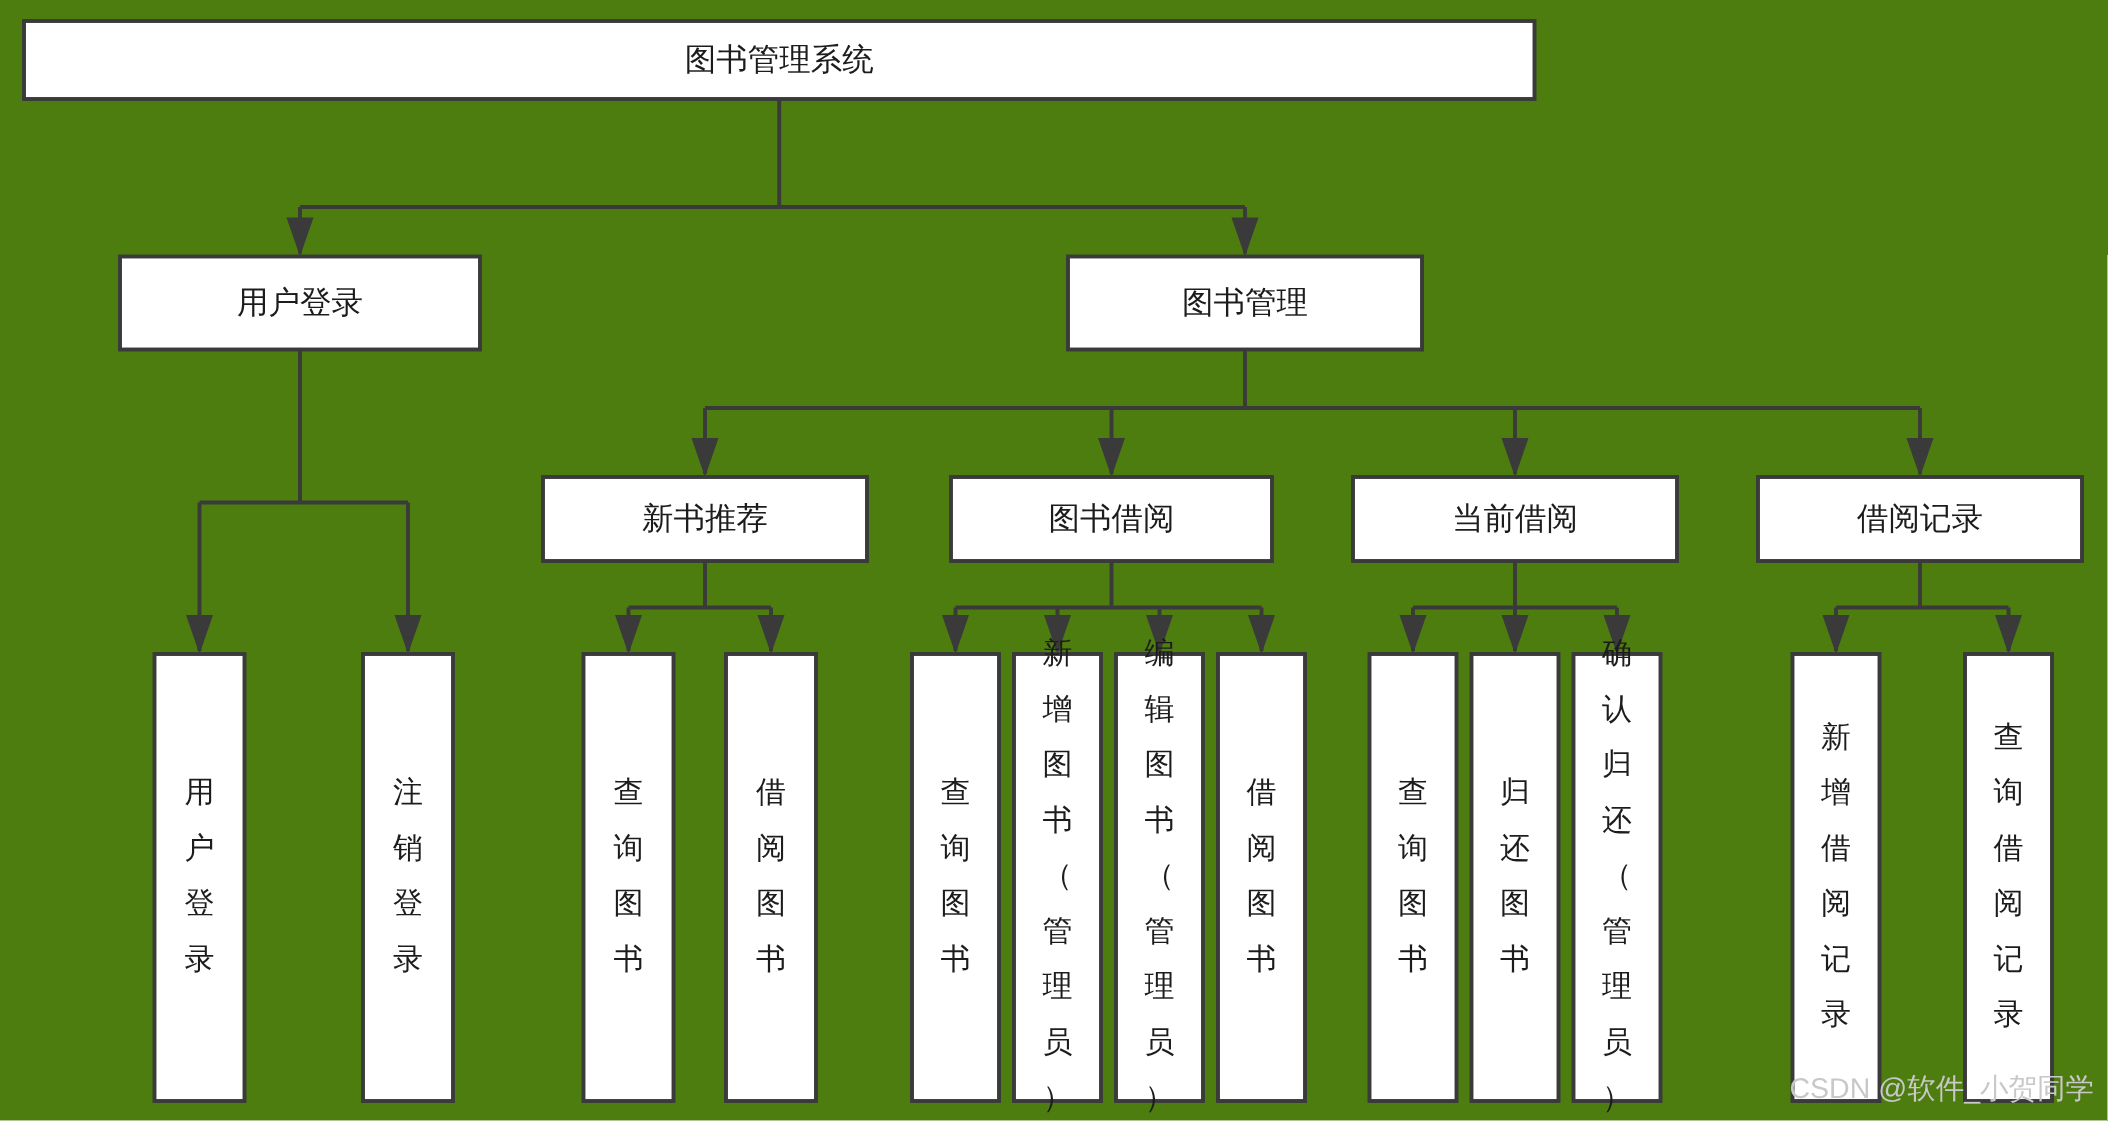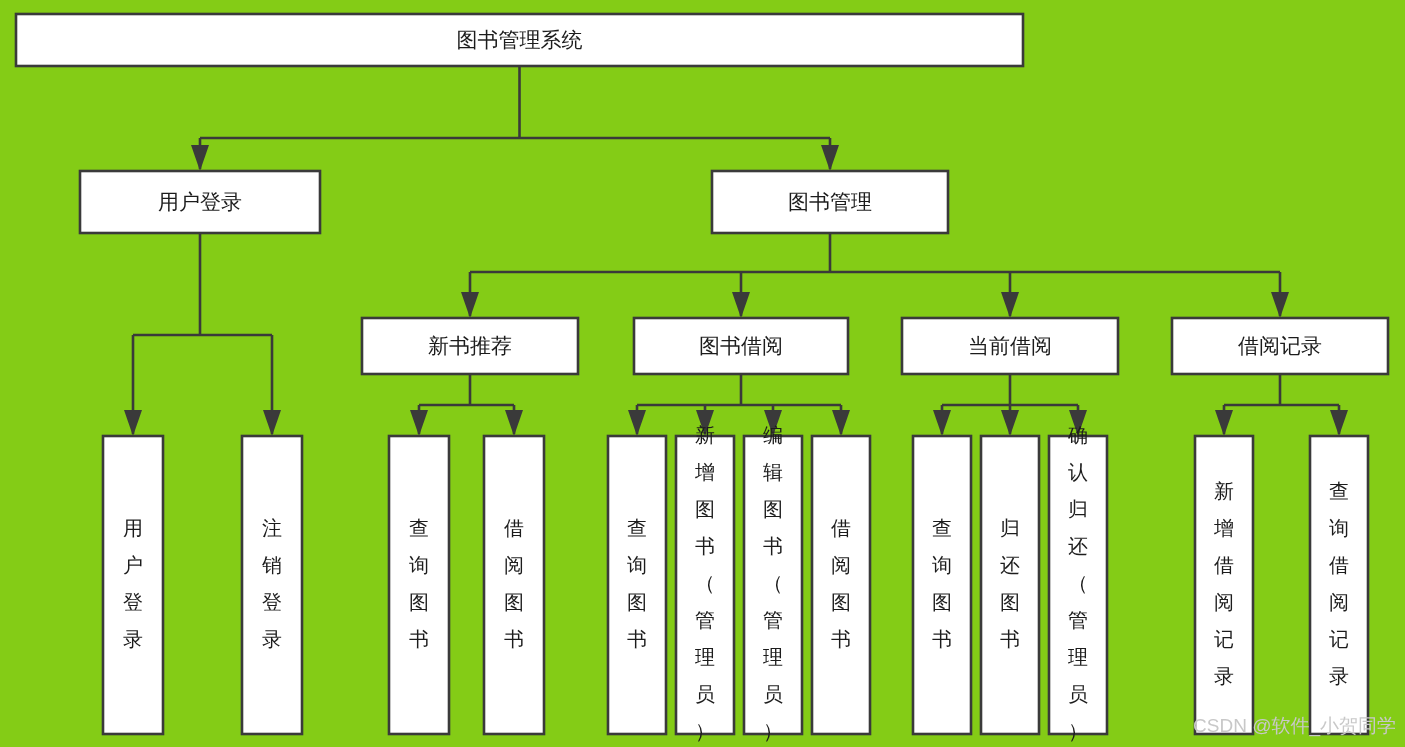--- a/index.html
+++ b/index.html
@@ -8,21 +8,21 @@
     padding: 0;
     background: #ffffff;
   }
   body {
     font-family: "Liberation Sans", "DejaVu Sans", sans-serif;
   }
   #diagram-root {
     position: relative;
     width: 1405px;
     height: 747px;
-    background: #84cc16;
+    background: #4d7c0f;
     overflow: hidden;
   }
   svg#tree-svg {
     position: absolute;
     left: 0;
     top: 0;
     width: 1405px;
     height: 747px;
     display: block;
   }

